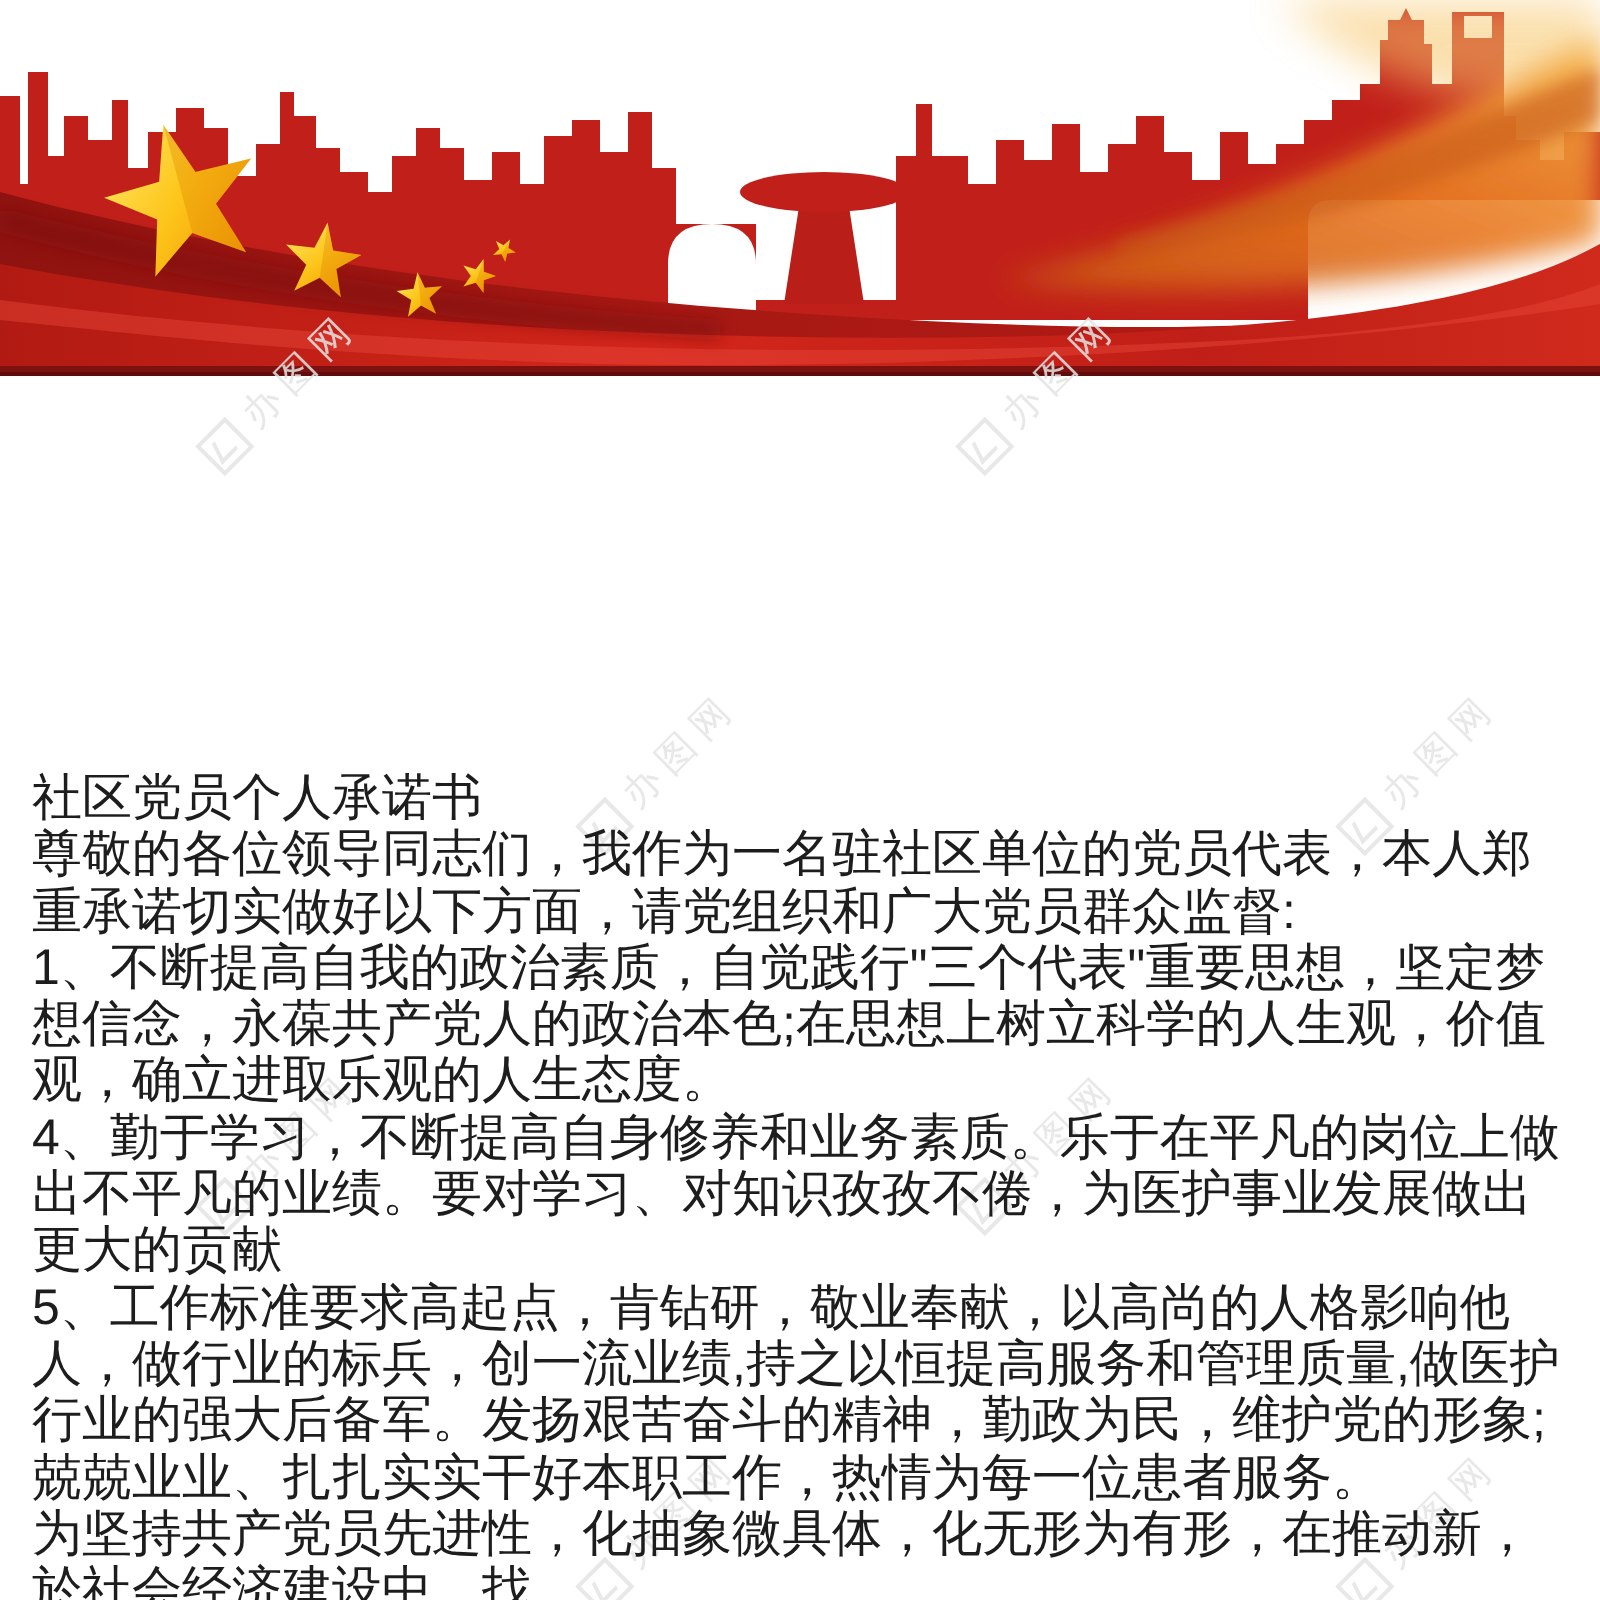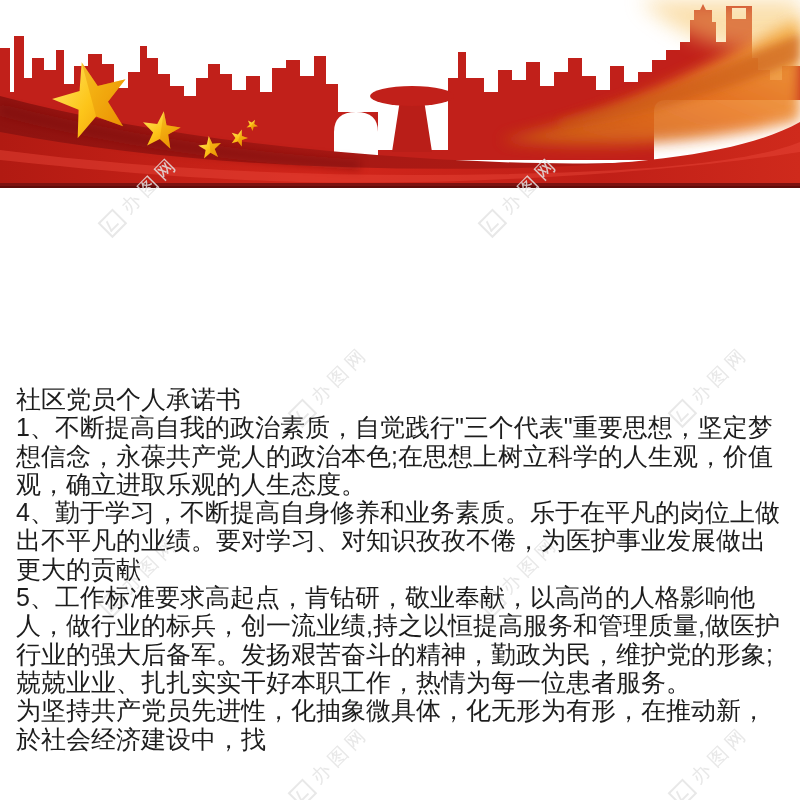--- a/index.html
+++ b/index.html
@@ -156,19 +156,20 @@
     <div class="wm" style="left:710px;top:765px">
       <span class="wm-logo">
           <i></i>
         </span>
       <span class="wm-text">办图网</span>
     </div>
   </div>
 
   <main class="doc">
     <h1>社区党员个人承诺书</h1>
+    <p>尊敬的各位领导同志们，我作为一名驻社区单位的党员代表，本人郑重承诺切实做好以下方面，请党组织和广大党员群众监督:</p>
     <p>1、不断提高自我的政治素质，自觉践行"三个代表"重要思想，坚定梦想信念，永葆共产党人的政治本色;在思想上树立科学的人生观，价值观，确立进取乐观的人生态度。</p>
     <p>4、勤于学习，不断提高自身修养和业务素质。乐于在平凡的岗位上做出不平凡的业绩。要对学习、对知识孜孜不倦，为医护事业发展做出更大的贡献</p>
     <p>5、工作标准要求高起点，肯钻研，敬业奉献，以高尚的人格影响他人，做行业的标兵，创一流业绩,持之以恒提高服务和管理质量,做医护行业的强大后备军。发扬艰苦奋斗的精神，勤政为民，维护党的形象;兢兢业业、扎扎实实干好本职工作，热情为每一位患者服务。</p>
     <p>为坚持共产党员先进性，化抽象微具体，化无形为有形，在推动新，於社会经济建设中，找</p>
   </main>
 
 </div>
 
 </body></html>

